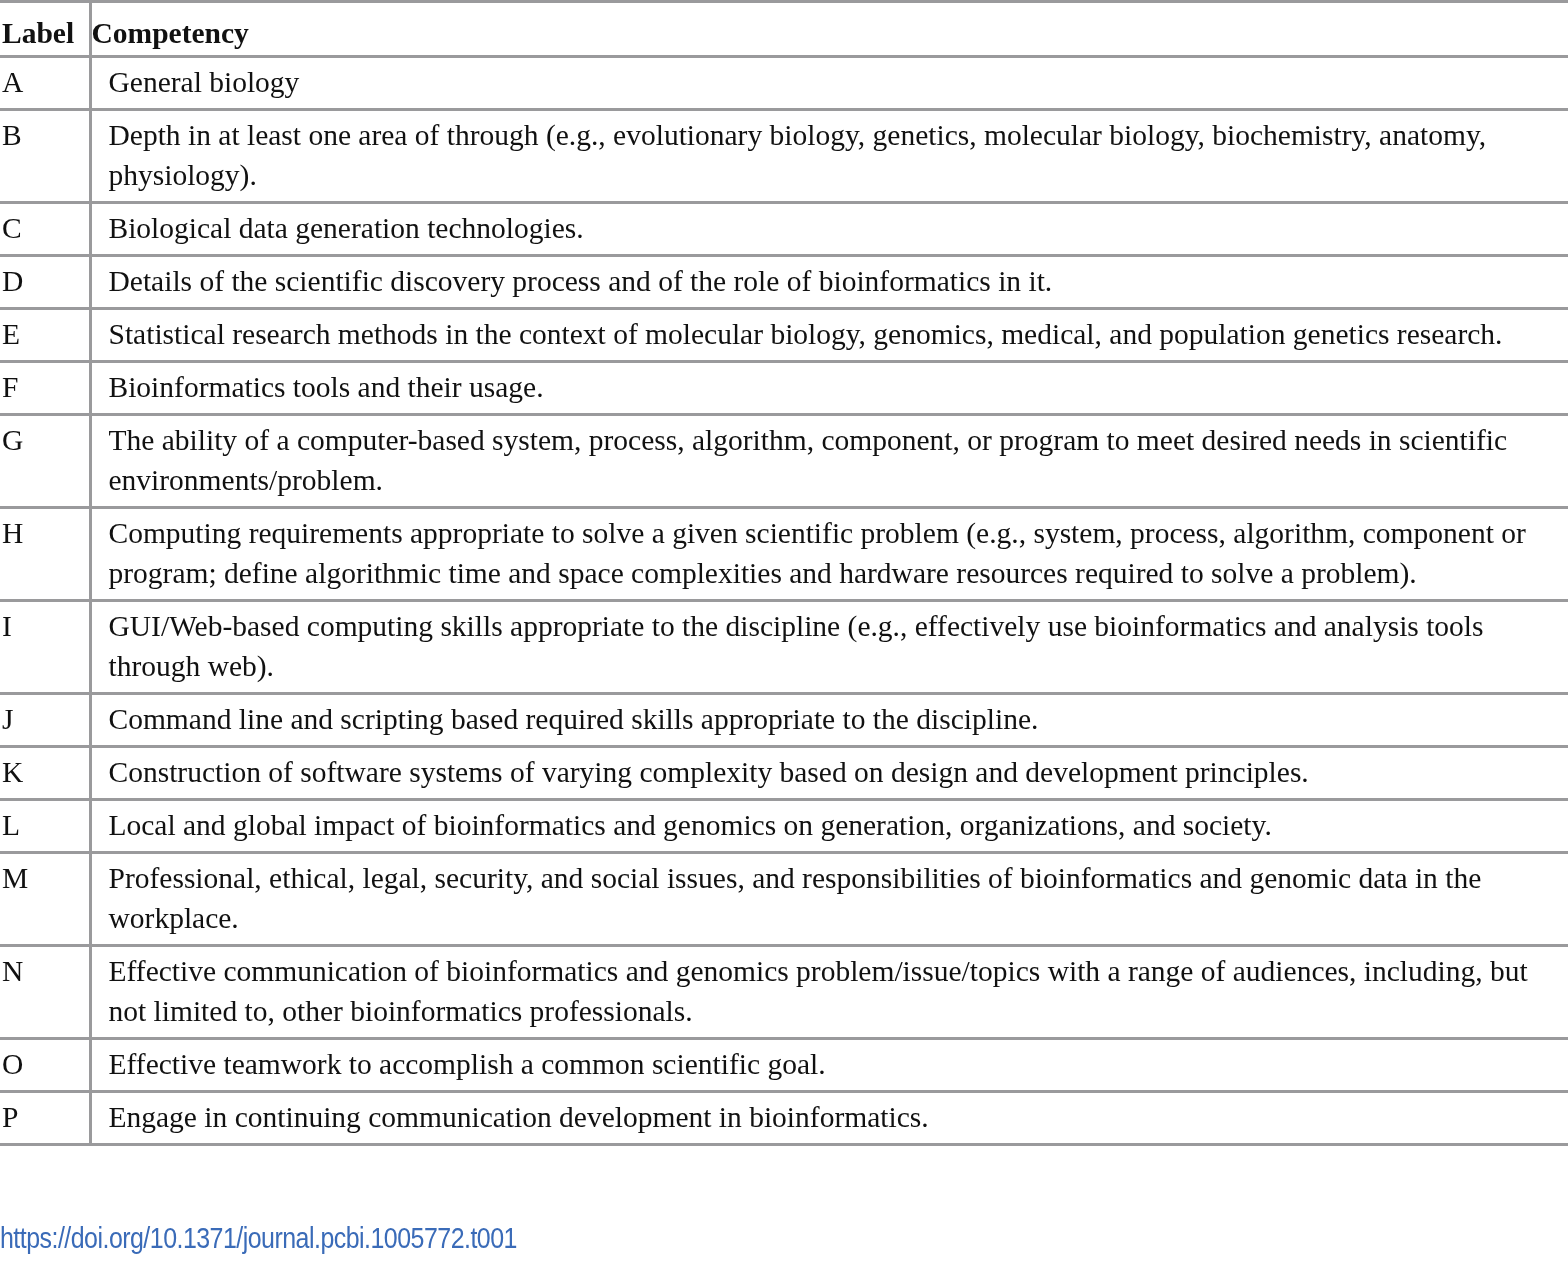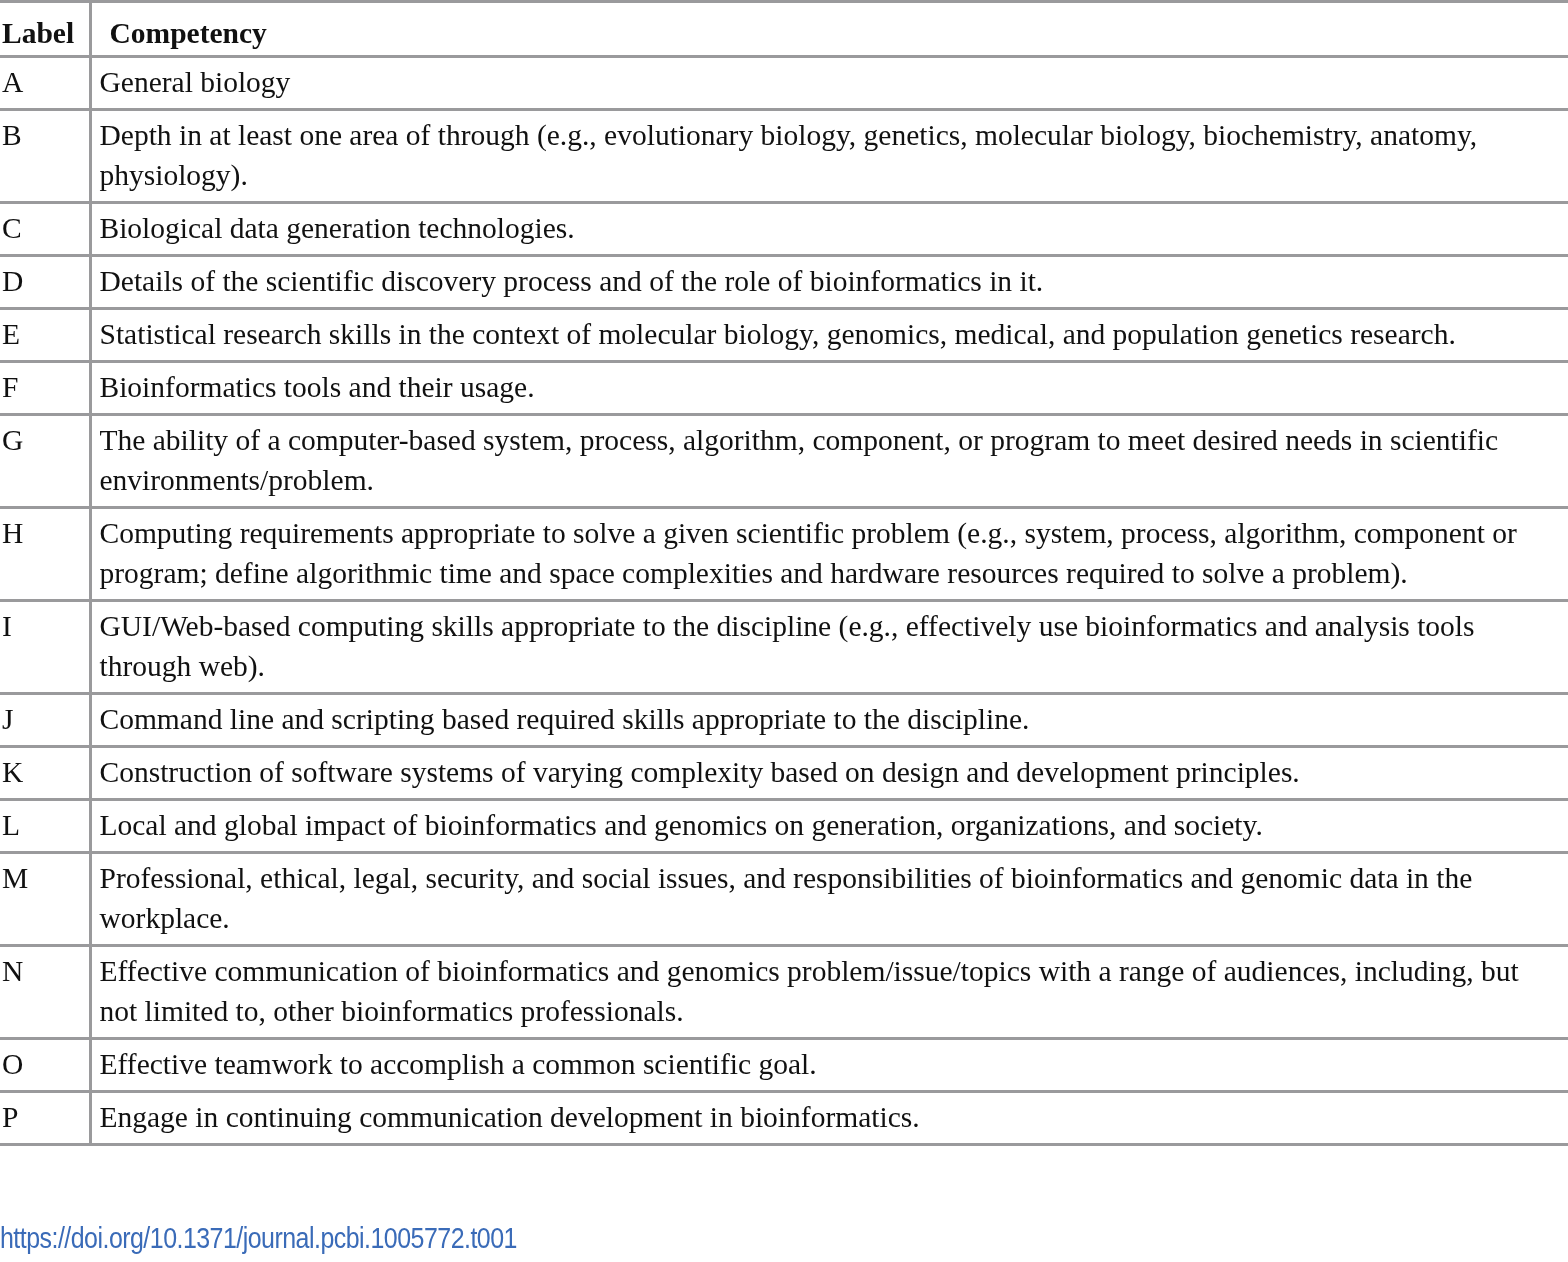--- a/index.html
+++ b/index.html
@@ -42,24 +42,24 @@
       font-size: 29.5px;
       line-height: 40px;
       padding-top: 10px;
       padding-bottom: 2px;
     }
     table.comp th.label-col, table.comp td.label-col {
       border-right: 3px solid #9a9a9c;
       padding-left: 2px;
     }
     table.comp th.comp-col {
-      padding-left: 18px;
+      padding-left: 0;
     }
     table.comp td.comp-col {
-      padding-left: 8px;
+      padding-left: 17px;
       padding-right: 14px;
     }
     .doi {
       position: absolute;
       left: 0;
       top: 1222px;
       font-family: "Liberation Sans", "DejaVu Sans", sans-serif;
       font-size: 29px;
       color: #3a6bb8;
       text-decoration: none;
@@ -96,21 +96,21 @@
       <tr>
         <td class="label-col">C</td>
         <td class="comp-col">Biological data generation technologies.</td>
       </tr>
       <tr>
         <td class="label-col">D</td>
         <td class="comp-col">Details of the scientific discovery process and of the role of bioinformatics in it.</td>
       </tr>
       <tr>
         <td class="label-col">E</td>
-        <td class="comp-col">Statistical research skills in the context of molecular biology, genomics, medical, and population genetics research.</td>
+        <td class="comp-col">Statistical research methods in the context of molecular biology, genomics, medical, and population genetics research.</td>
       </tr>
       <tr>
         <td class="label-col">F</td>
         <td class="comp-col">Bioinformatics tools and their usage.</td>
       </tr>
       <tr>
         <td class="label-col">G</td>
         <td class="comp-col">The ability of a computer-based system, process, algorithm, component, or program to meet desired needs in scientific environments/problem.</td>
       </tr>
       <tr>

